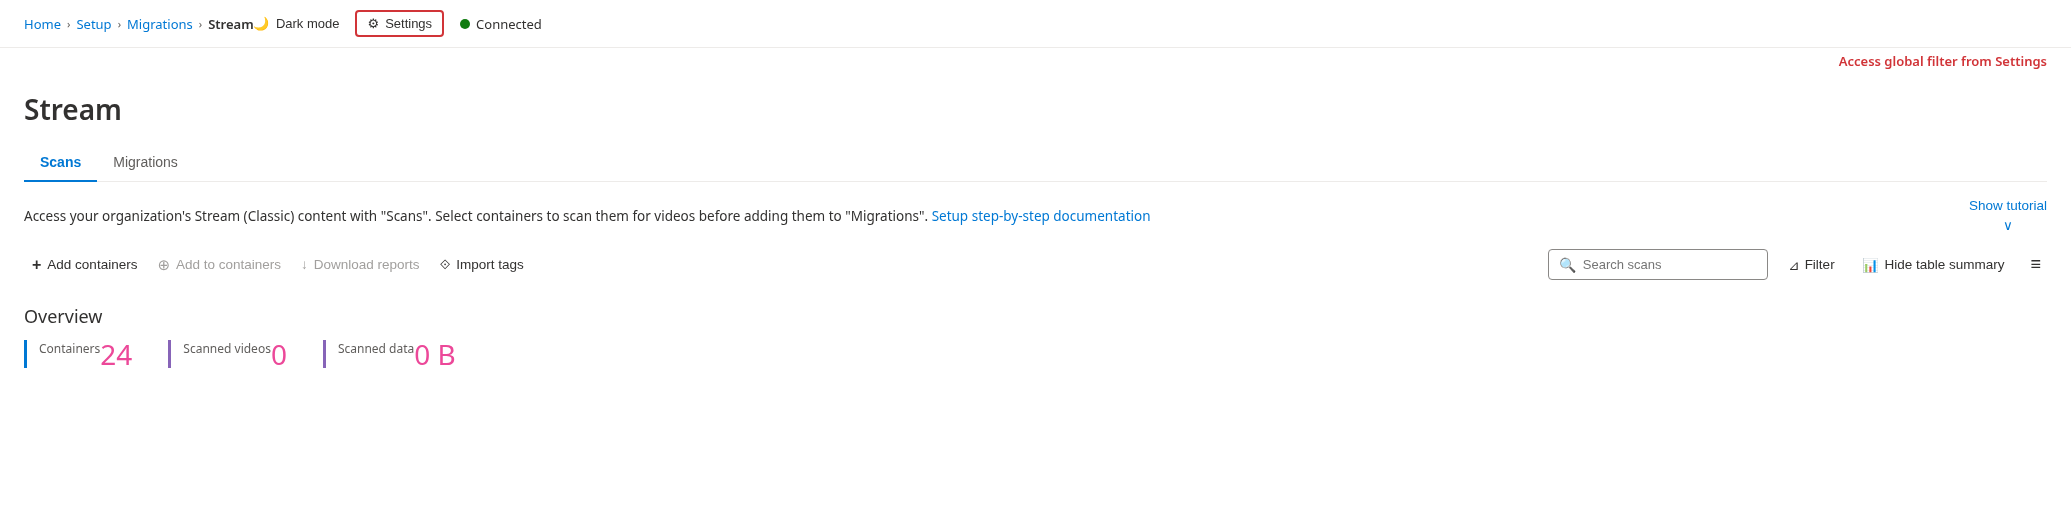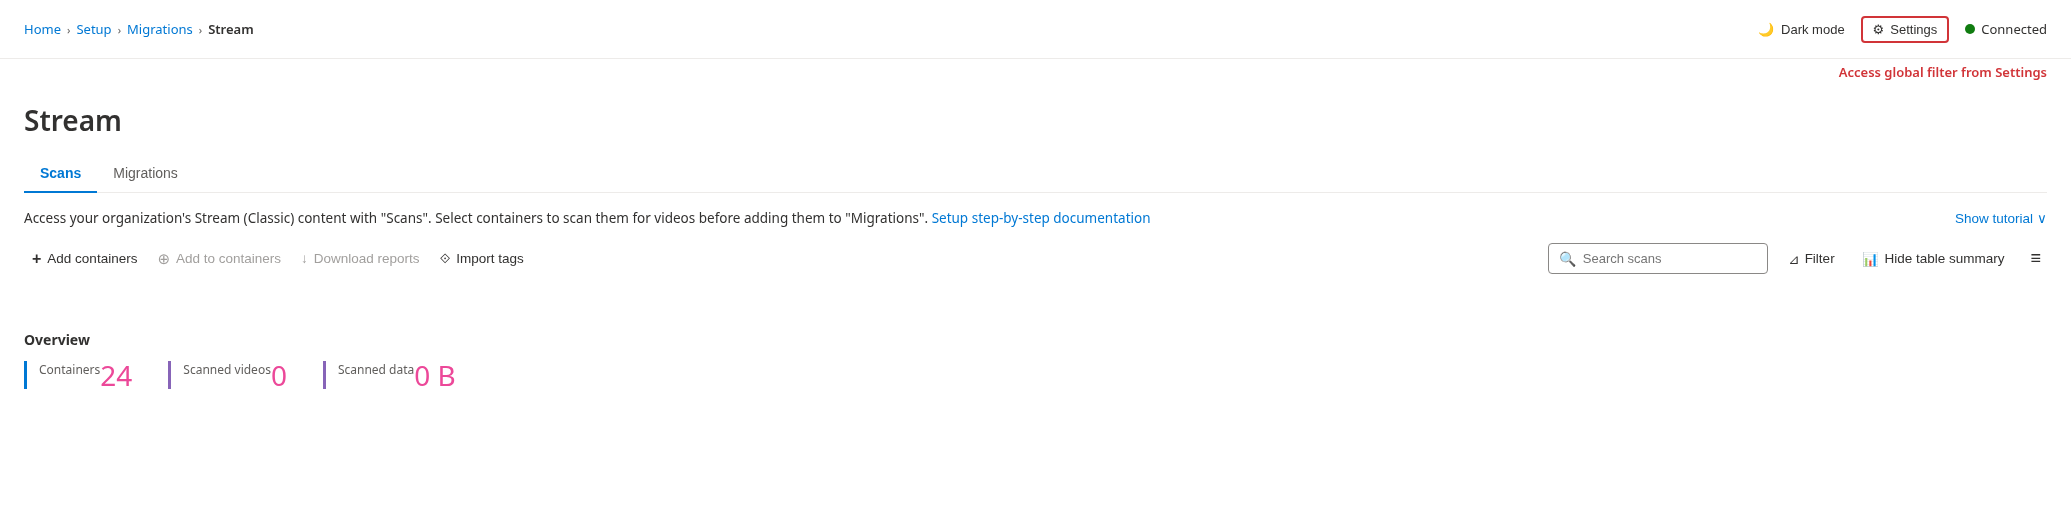--- a/index.html
+++ b/index.html
@@ -7,23 +7,22 @@
       font-family: 'Segoe UI', system-ui, -apple-system, sans-serif;
       background: #ffffff;
       color: #323130;
       font-size: 14px;
     }
 
     
     .top-bar {
       display: flex;
       align-items: center;
-      justify-content: space-between;
       padding: 0 24px;
-      height: 59px;
+      height: 48px;
       border-bottom: 1px solid #edebe9;
     }
     .breadcrumb {
       display: flex;
       align-items: center;
       gap: 6px;
       font-size: 13px;
       color: #605e5c;
     }
     .breadcrumb-link {
@@ -148,20 +147,21 @@
       display: flex;
       align-items: center;
       gap: 4px;
       background: none;
       border: none;
       cursor: pointer;
       color: #0078d4;
       font-size: 13.5px;
       white-space: nowrap;
       margin-left: 16px;
+      flex-direction: column;
     }
 
     
     .toolbar {
       display: flex;
       align-items: center;
       padding: 8px 24px;
       gap: 4px;
     }
     .toolbar-left {
@@ -238,25 +238,24 @@
       color: #323130;
       font-size: 18px;
       padding: 4px 6px;
     }
 
     
     .overview-section {
       padding: 16px 24px;
     }
     .overview-title {
-      font-size: 14px;
-      font-weight: 700;
+      font-size: 18px;
+      font-weight: 400;
       margin-bottom: 12px;
       color: #323130;
-      margin-top: 32px;
     }
     .overview-stats {
       display: flex;
       align-items: stretch;
       gap: 0;
     }
     .stat-item {
       display: flex;
       flex-direction: row;
       padding: 0 24px 0 12px;

